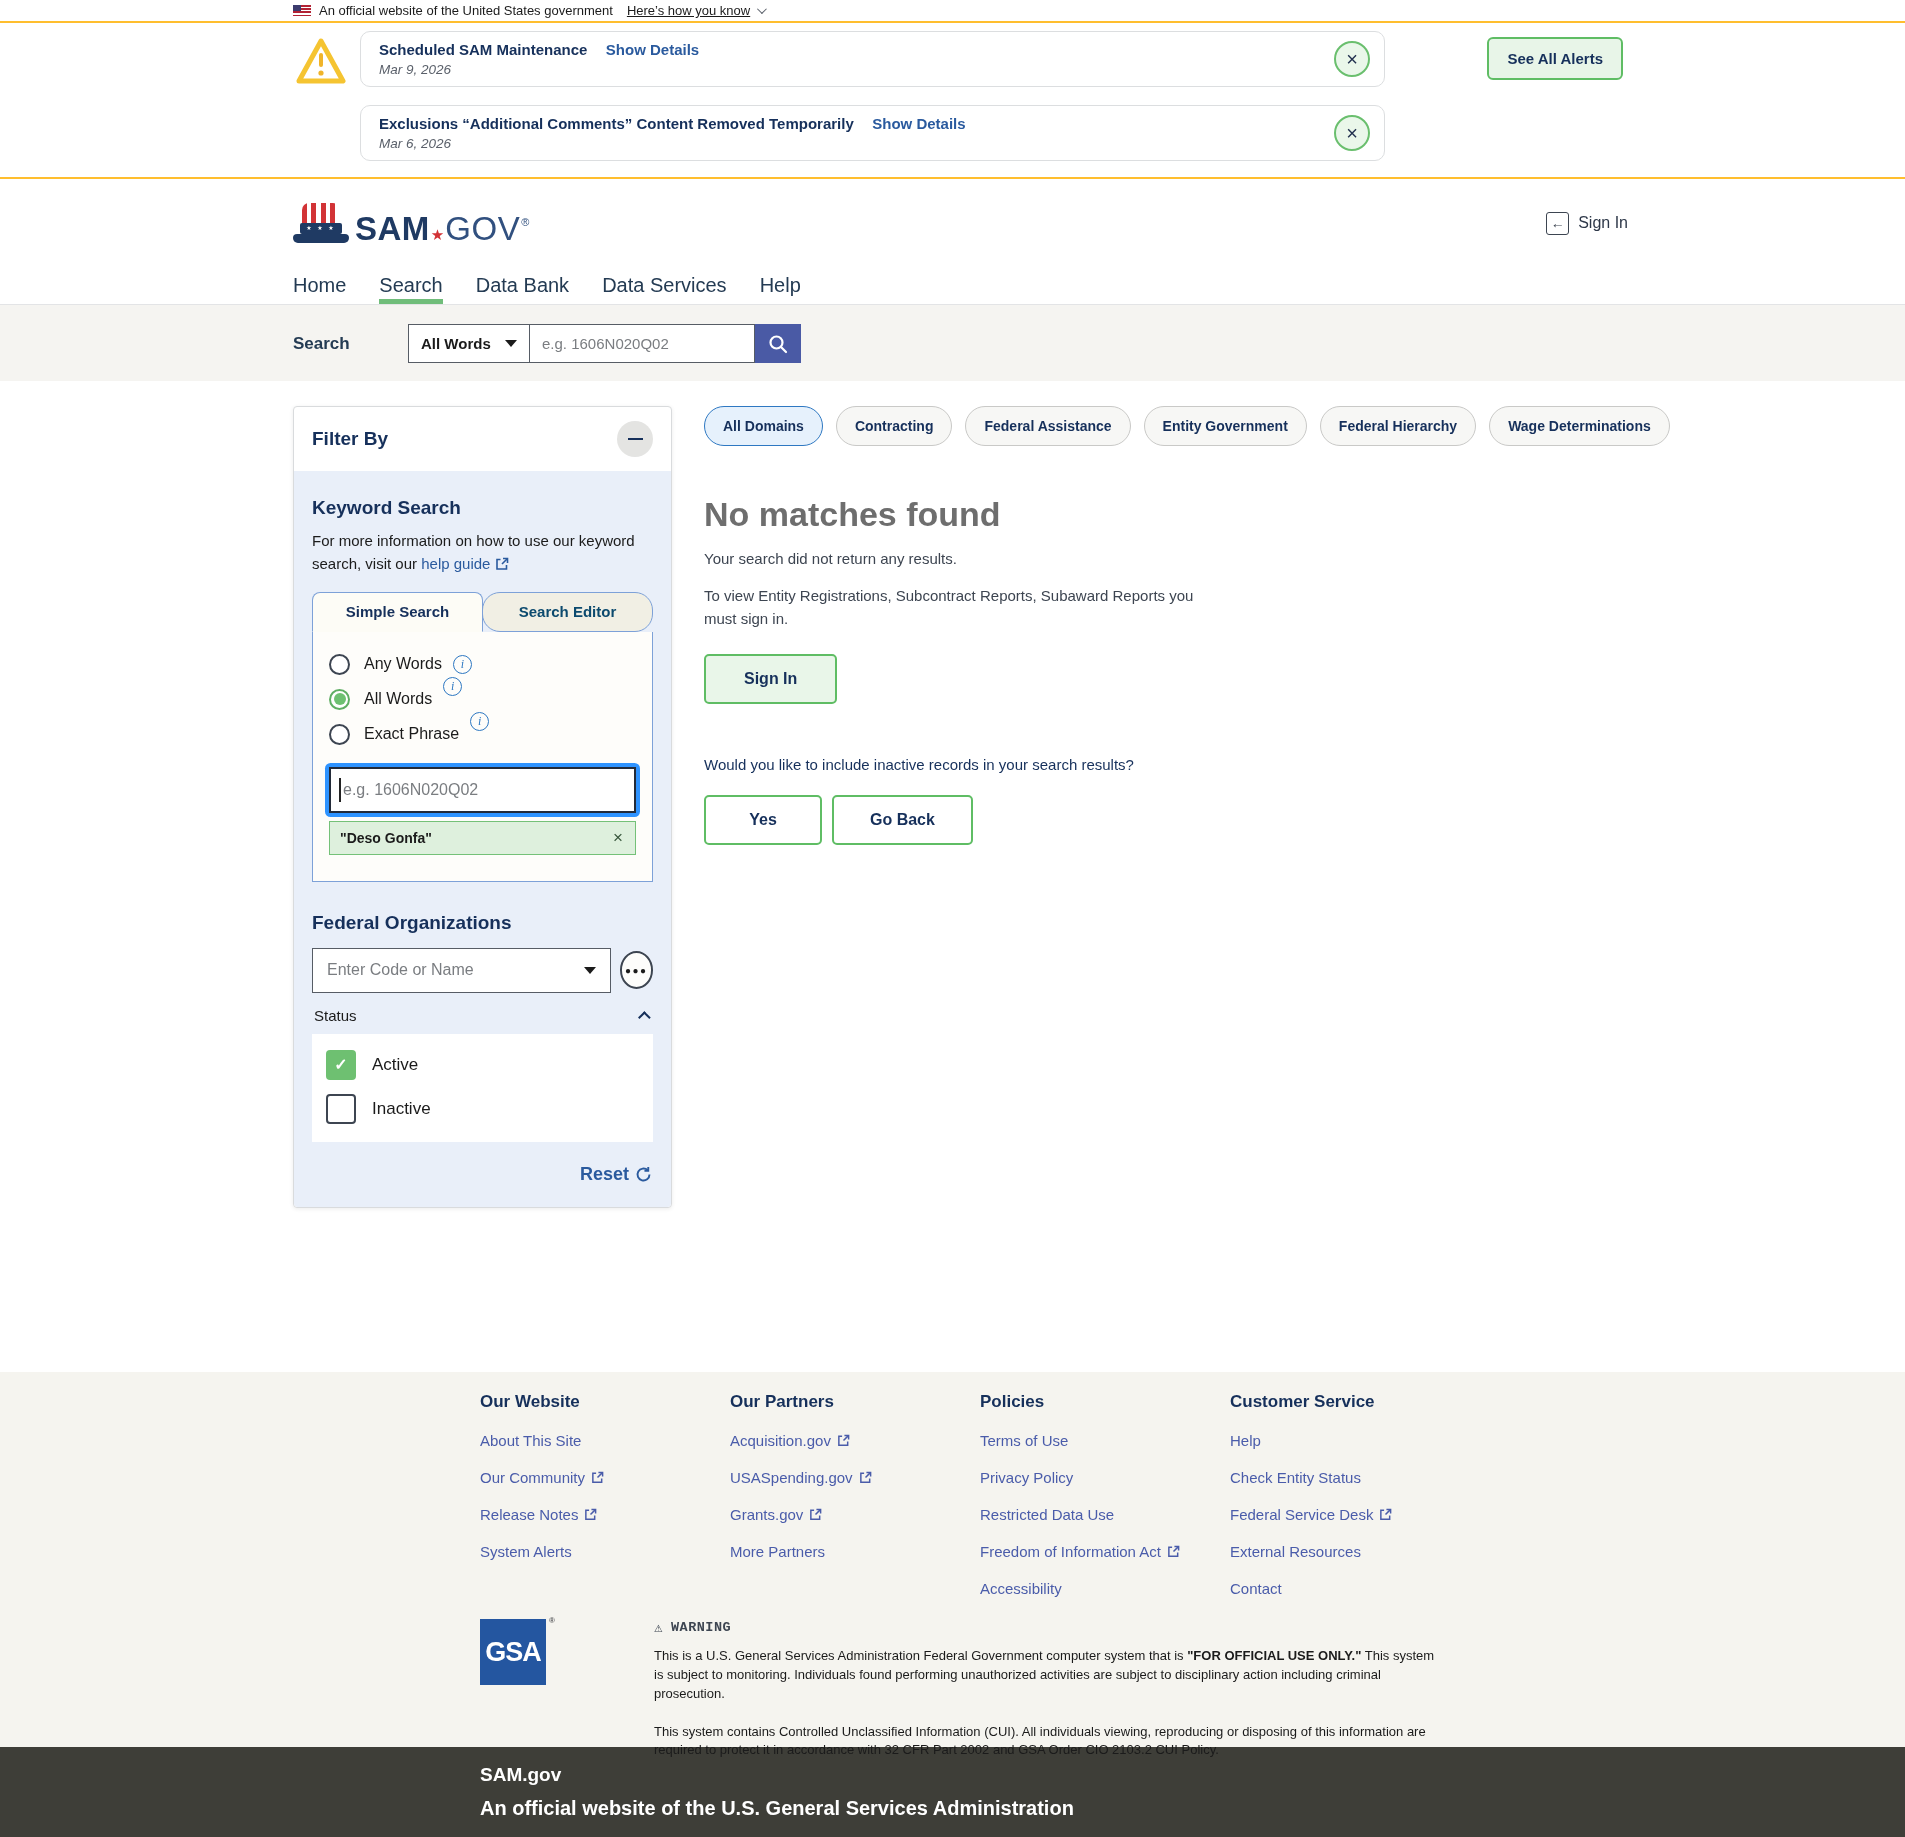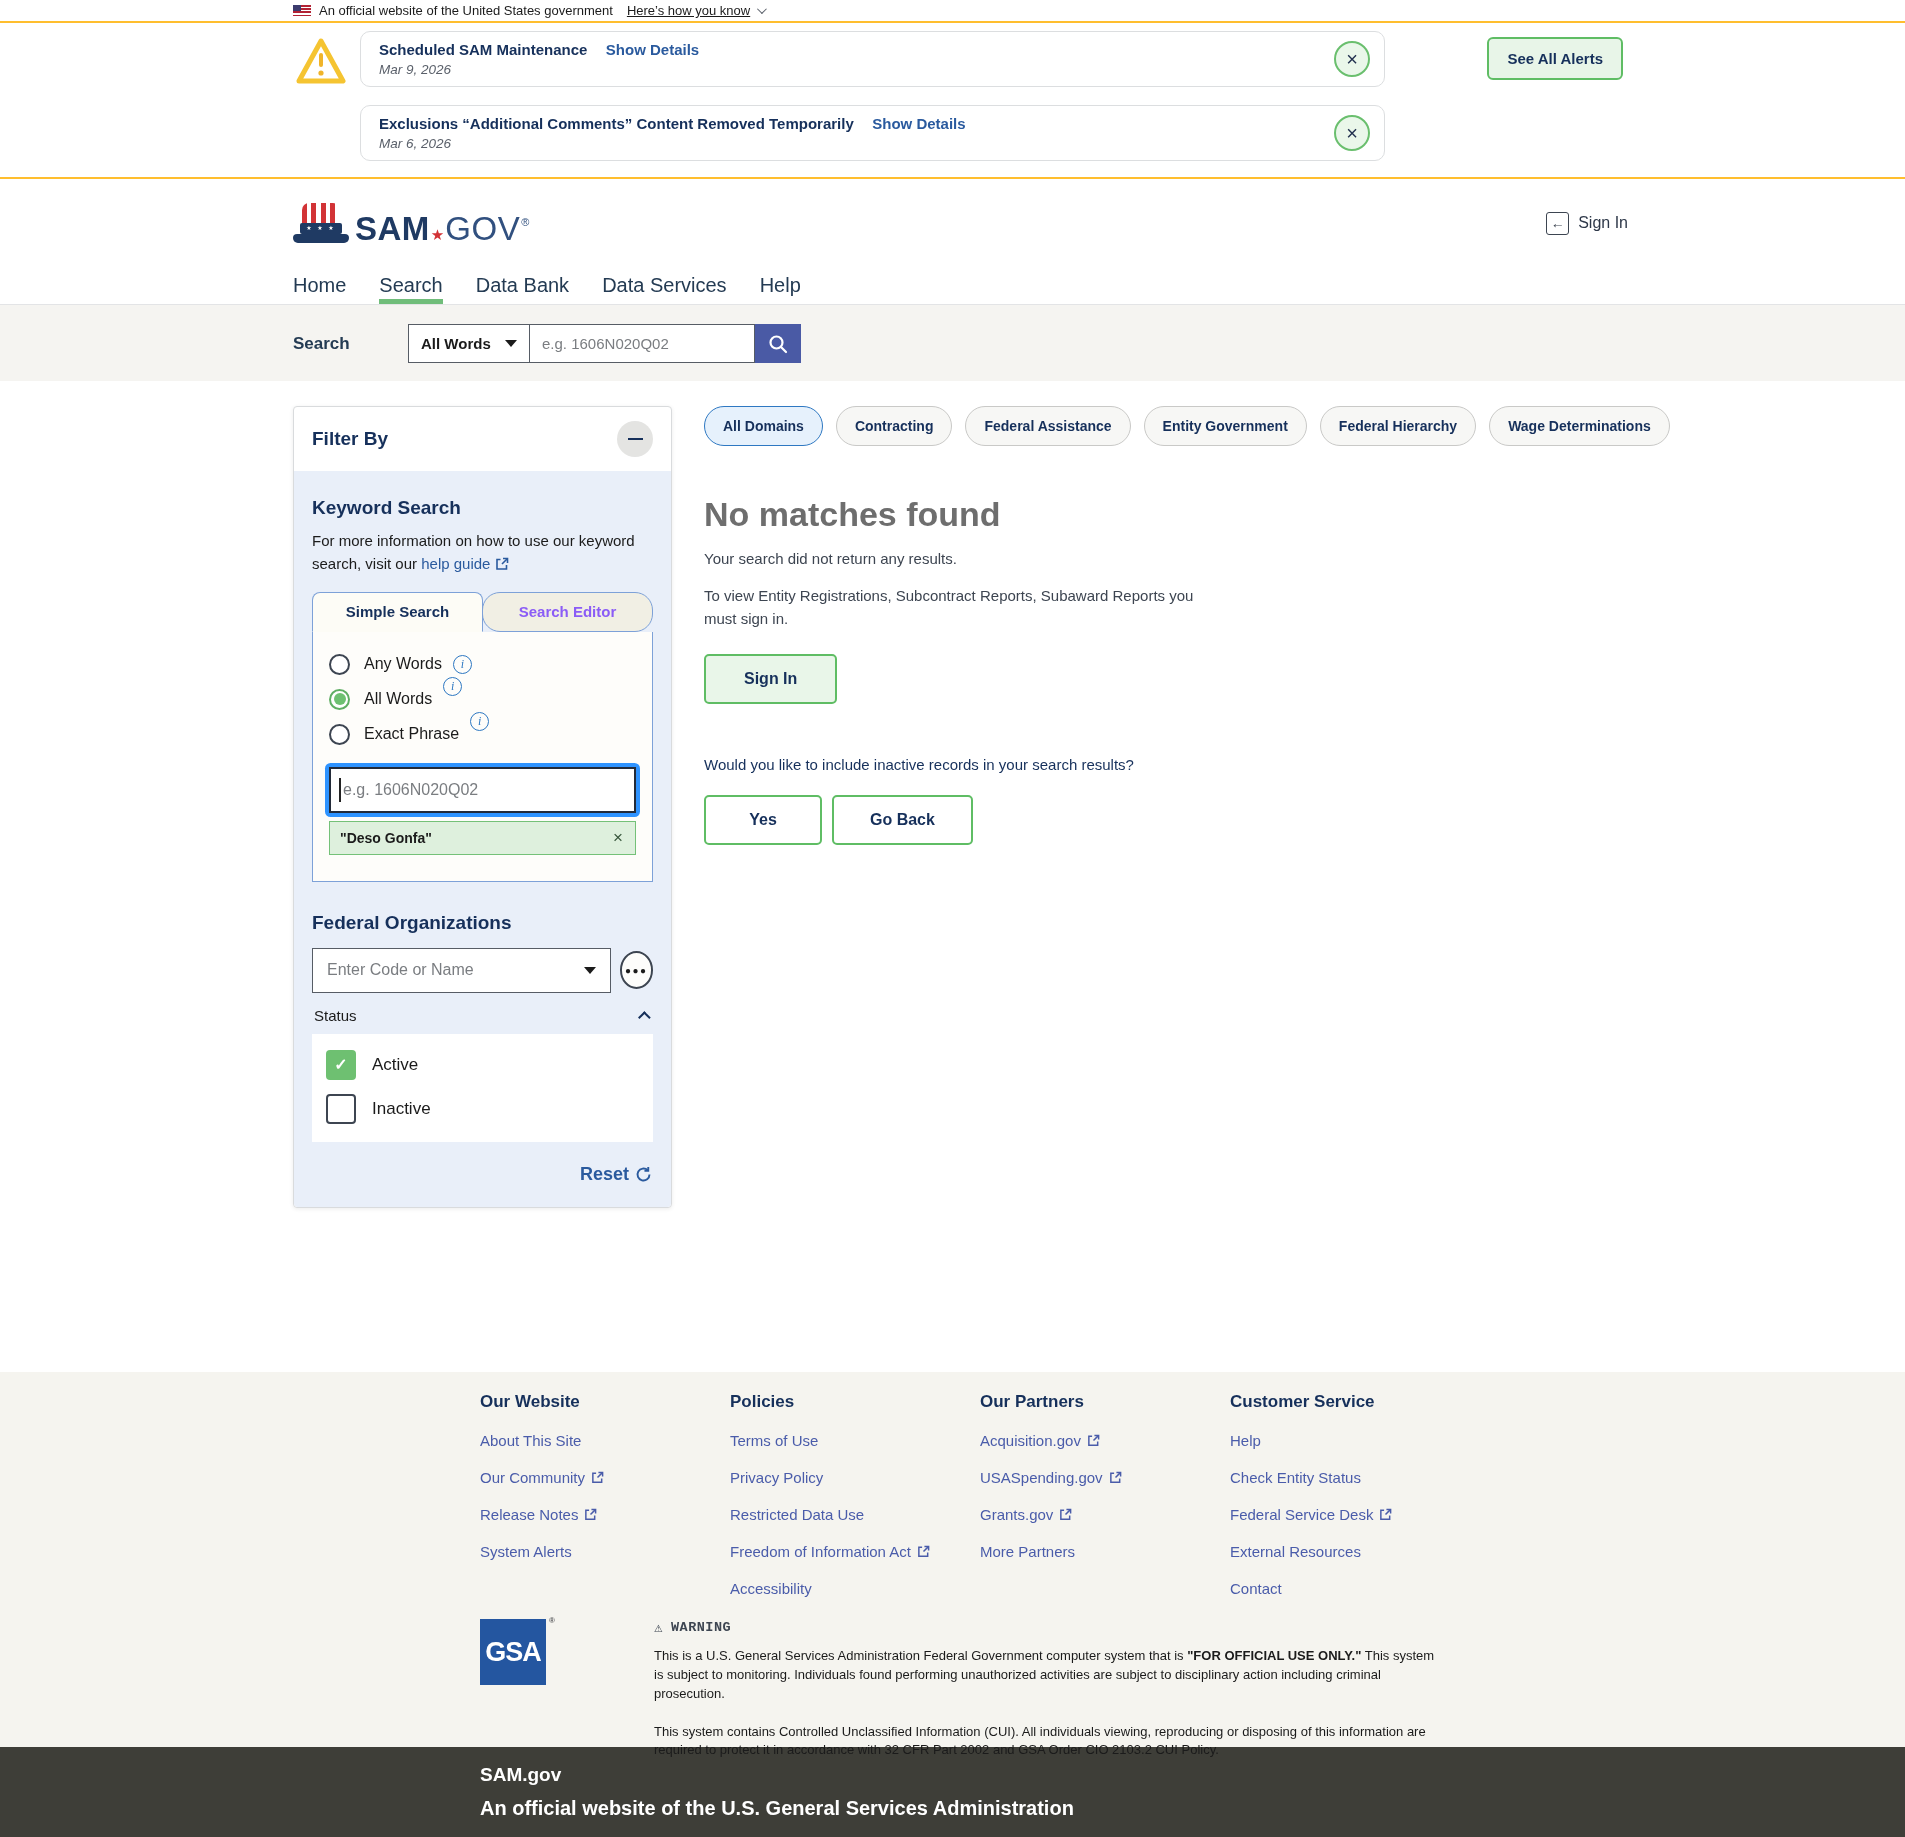--- a/index.html
+++ b/index.html
@@ -71,21 +71,21 @@
   .collapse-btn .minus { width: 15px; height: 2px; background: #16305b; display: block; }
   .filter-body { background: #e9eff9; padding: 26px 18px 22px; border-radius: 0 0 4px 4px; }
   .kw-heading, .fo-heading { font-size: 19px; font-weight: bold; color: #16305b; }
   .kw-intro { font-size: 15px; line-height: 1.55; margin-top: 10px; color: #1b1b1b; }
   .help-link { color: #2a5a9e; display: inline-flex; align-items: center; gap: 5px; }
   .ext-icon { flex: none; }
 
   .kw-tabs { display: flex; margin-top: 16px; }
   .kw-tab { flex: 1; height: 40px; display: flex; align-items: center; justify-content: center; font-size: 15px; font-weight: bold; border: 1.5px solid #7da1d8; border-radius: 8px 8px 0 0; cursor: pointer; }
   .kw-tab.active { background: #fdfcf6; color: #16305b; border-bottom-color: #fdfcf6; position: relative; z-index: 2; }
-  .kw-tab.inactive { background: #f1efe4; color: #8b5cf6; margin-left: -1px; border-radius: 18px; }
+  .kw-tab.inactive { background: #f1efe4; color: #0c4a6e; margin-left: -1px; border-radius: 18px; }
   .kw-box { background: #fefdfa; border: 1.5px solid #7da1d8; border-top: none; padding: 22px 16px 26px; }
   .radio-row { display: flex; align-items: center; margin-bottom: 14px; }
   .radio { width: 21px; height: 21px; border-radius: 50%; border: 2px solid #3d4551; background: #fff; margin-right: 14px; flex: none; position: relative; cursor: pointer; }
   .radio.checked { border-color: #5fae63; }
   .radio.checked::after { content: ""; position: absolute; left: 2.5px; top: 2.5px; width: 12px; height: 12px; border-radius: 50%; background: #6ec071; }
   .radio-label { font-size: 16px; color: #1b1b1b; }
   .info-badge { display: inline-flex; width: 19px; height: 19px; border: 1.5px solid #2e78c2; border-radius: 50%; color: #2e78c2; font-size: 12px; font-style: italic; font-family: "Liberation Serif", serif; align-items: center; justify-content: center; margin-left: 11px; cursor: pointer; flex: none; }
   .info-raised { transform: translateY(-13px); }
   .kw-input-wrap { position: relative; margin-top: 22px; box-shadow: 0 0 0 4px #2e93ff; border-radius: 2px; }
   .kw-input { width: 100%; height: 46px; border: 2px solid #232b39; padding: 0 12px; font-size: 16px; font-family: inherit; }
@@ -373,70 +373,70 @@
             <path d="M5.5 2.5H2v9.5h9.5V8" fill="none" stroke="#4a5caa" stroke-width="1.6"></path>
             <path d="M8 1.5h4.5V6" fill="none" stroke="#4a5caa" stroke-width="1.6"></path>
             <line x1="12" y1="2" x2="7" y2="7" stroke="#4a5caa" stroke-width="1.6"></line>
           </svg>
         </a>
       <a class="flink">
           <span>System Alerts</span>
         </a>
     </div>
     <div class="fcol">
+      <div class="fcol-title">Our Partners</div>
+      <a class="flink">
+          <span>Acquisition.gov</span>
+          <svg class="ext-icon" width="13" height="13" viewBox="0 0 14 14">
+            <path d="M5.5 2.5H2v9.5h9.5V8" fill="none" stroke="#4a5caa" stroke-width="1.6"></path>
+            <path d="M8 1.5h4.5V6" fill="none" stroke="#4a5caa" stroke-width="1.6"></path>
+            <line x1="12" y1="2" x2="7" y2="7" stroke="#4a5caa" stroke-width="1.6"></line>
+          </svg>
+        </a>
+      <a class="flink">
+          <span>USASpending.gov</span>
+          <svg class="ext-icon" width="13" height="13" viewBox="0 0 14 14">
+            <path d="M5.5 2.5H2v9.5h9.5V8" fill="none" stroke="#4a5caa" stroke-width="1.6"></path>
+            <path d="M8 1.5h4.5V6" fill="none" stroke="#4a5caa" stroke-width="1.6"></path>
+            <line x1="12" y1="2" x2="7" y2="7" stroke="#4a5caa" stroke-width="1.6"></line>
+          </svg>
+        </a>
+      <a class="flink">
+          <span>Grants.gov</span>
+          <svg class="ext-icon" width="13" height="13" viewBox="0 0 14 14">
+            <path d="M5.5 2.5H2v9.5h9.5V8" fill="none" stroke="#4a5caa" stroke-width="1.6"></path>
+            <path d="M8 1.5h4.5V6" fill="none" stroke="#4a5caa" stroke-width="1.6"></path>
+            <line x1="12" y1="2" x2="7" y2="7" stroke="#4a5caa" stroke-width="1.6"></line>
+          </svg>
+        </a>
+      <a class="flink">
+          <span>More Partners</span>
+        </a>
+    </div>
+    <div class="fcol">
       <div class="fcol-title">Policies</div>
       <a class="flink">
           <span>Terms of Use</span>
         </a>
       <a class="flink">
           <span>Privacy Policy</span>
         </a>
       <a class="flink">
           <span>Restricted Data Use</span>
         </a>
       <a class="flink">
           <span>Freedom of Information Act</span>
           <svg class="ext-icon" width="13" height="13" viewBox="0 0 14 14">
             <path d="M5.5 2.5H2v9.5h9.5V8" fill="none" stroke="#4a5caa" stroke-width="1.6"></path>
             <path d="M8 1.5h4.5V6" fill="none" stroke="#4a5caa" stroke-width="1.6"></path>
             <line x1="12" y1="2" x2="7" y2="7" stroke="#4a5caa" stroke-width="1.6"></line>
           </svg>
         </a>
       <a class="flink">
           <span>Accessibility</span>
-        </a>
-    </div>
-    <div class="fcol">
-      <div class="fcol-title">Our Partners</div>
-      <a class="flink">
-          <span>Acquisition.gov</span>
-          <svg class="ext-icon" width="13" height="13" viewBox="0 0 14 14">
-            <path d="M5.5 2.5H2v9.5h9.5V8" fill="none" stroke="#4a5caa" stroke-width="1.6"></path>
-            <path d="M8 1.5h4.5V6" fill="none" stroke="#4a5caa" stroke-width="1.6"></path>
-            <line x1="12" y1="2" x2="7" y2="7" stroke="#4a5caa" stroke-width="1.6"></line>
-          </svg>
-        </a>
-      <a class="flink">
-          <span>USASpending.gov</span>
-          <svg class="ext-icon" width="13" height="13" viewBox="0 0 14 14">
-            <path d="M5.5 2.5H2v9.5h9.5V8" fill="none" stroke="#4a5caa" stroke-width="1.6"></path>
-            <path d="M8 1.5h4.5V6" fill="none" stroke="#4a5caa" stroke-width="1.6"></path>
-            <line x1="12" y1="2" x2="7" y2="7" stroke="#4a5caa" stroke-width="1.6"></line>
-          </svg>
-        </a>
-      <a class="flink">
-          <span>Grants.gov</span>
-          <svg class="ext-icon" width="13" height="13" viewBox="0 0 14 14">
-            <path d="M5.5 2.5H2v9.5h9.5V8" fill="none" stroke="#4a5caa" stroke-width="1.6"></path>
-            <path d="M8 1.5h4.5V6" fill="none" stroke="#4a5caa" stroke-width="1.6"></path>
-            <line x1="12" y1="2" x2="7" y2="7" stroke="#4a5caa" stroke-width="1.6"></line>
-          </svg>
-        </a>
-      <a class="flink">
-          <span>More Partners</span>
         </a>
     </div>
     <div class="fcol">
       <div class="fcol-title">Customer Service</div>
       <a class="flink">
           <span>Help</span>
         </a>
       <a class="flink">
           <span>Check Entity Status</span>
         </a>

